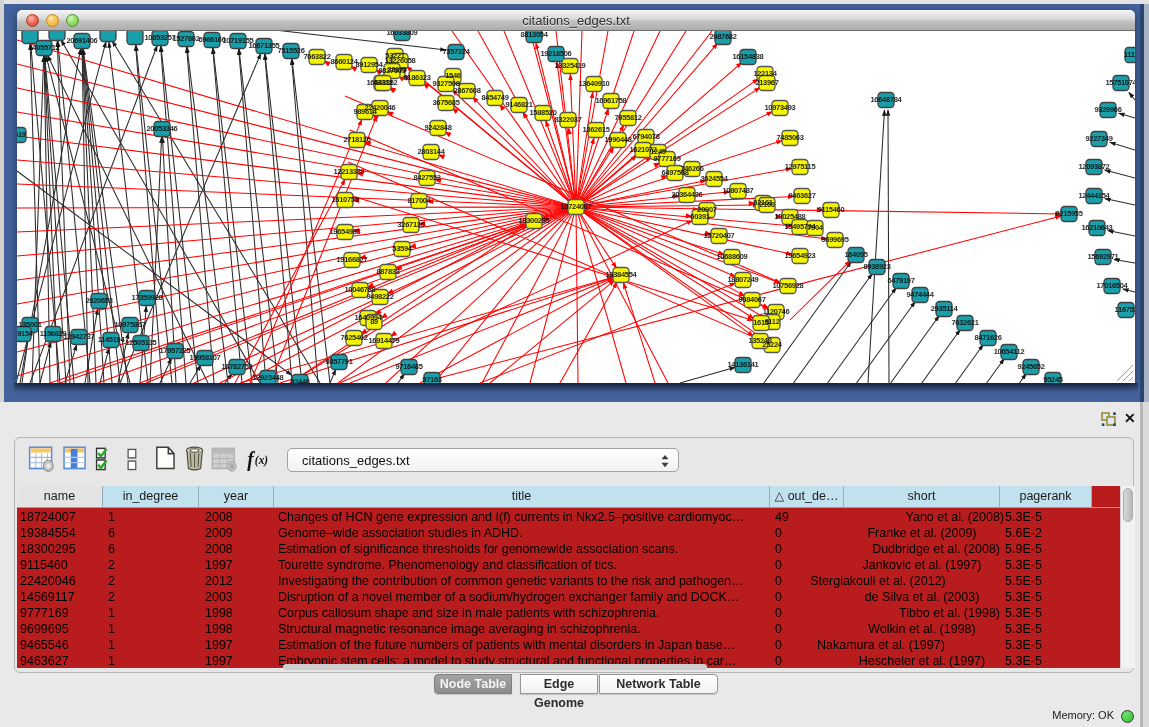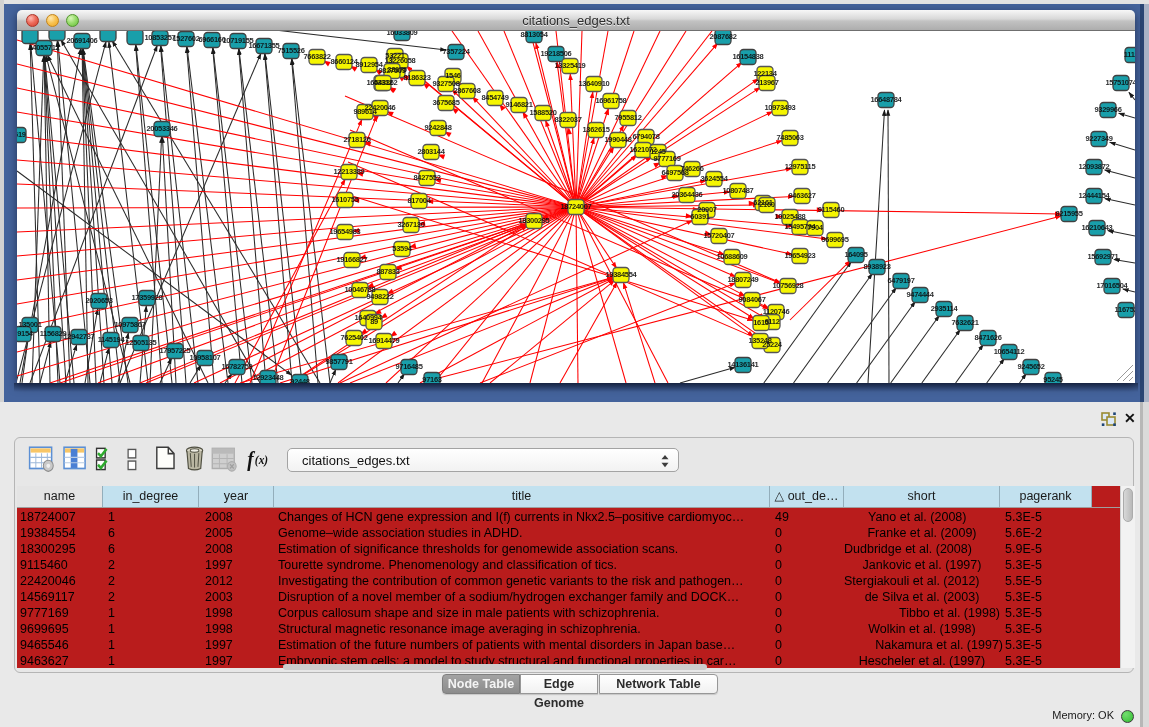--- a/index.html
+++ b/index.html
@@ -33,21 +33,21 @@
 #tbl{position:absolute;left:17px;top:84px;width:1103px;height:182px;background:#b91c1c}
 .hc{position:absolute;top:0;height:21px;background:#c2e1ef;border-right:1px solid #93aebb;font-size:12.5px;color:#1a1a1a;text-align:center;line-height:21px}
 .row{position:absolute;left:0;width:1103px;height:16px;font-size:12.5px;color:#000}
 .c{position:absolute;top:0;height:16px;line-height:16px;white-space:nowrap;overflow:hidden}
 #vscroll{position:absolute;left:1120px;top:84px;width:15px;height:182px;background:#f2f2f2;border-left:1px solid #cfcfcf}
 #vthumb{position:absolute;left:2px;top:2px;width:10px;height:34px;background:linear-gradient(90deg,#d8d8d8,#b9b9b9);border:1px solid #ababab;border-radius:5px}
 #hthumb{position:absolute;left:283px;top:262px;width:424px;height:6px;background:#cdcdcd;border-radius:3px}
 
 #tabs{position:absolute;left:430px;top:272px;height:20px}
 .seg{position:absolute;top:0;height:20px;border:1px solid #979797;font-size:12.5px;font-weight:bold;text-align:center;line-height:19px;background:linear-gradient(#ffffff,#f1f1f1);color:#2c2c2c;box-shadow:0 1px 1px rgba(0,0,0,.15)}
-#seg1{left:12px;width:78px;border-radius:4px 0 0 4px;background:linear-gradient(#a3a3a3,#8c8c8c);color:#f4f4f4;border-color:#7f7f7f}
+#seg1{left:4px;width:78px;border-radius:4px 0 0 4px;background:linear-gradient(#a3a3a3,#8c8c8c);color:#f4f4f4;border-color:#7f7f7f}
 #seg2{left:90px;width:78px}
 #seg3{left:169px;width:119px;border-radius:0 4px 4px 0}
 #mem{position:absolute;right:35px;top:307px;font-size:11px;color:#1a1a1a}
 #memdot{position:absolute;left:1121px;top:308px;width:13px;height:13px;border-radius:50%;background:radial-gradient(circle at 35% 30%,#74dd70,#2fbe2f);border:1.5px solid #3a3a3a}
 #tpanel .redge1{position:absolute;left:1140px;top:0;width:3px;height:325px;background:#b7b7b7}
 #tpanel .redge2{position:absolute;left:1143px;top:0;width:6px;height:325px;background:#dadada}
 </style></head><body>
 <div id="page">
   <div id="desk">
     <div class="topstrip"></div>
@@ -672,57 +672,57 @@
       <div class="hc" style="left:753px;width:74px">△ out_de…</div>
       <div class="hc" style="left:827px;width:156px">short</div>
       <div class="hc" style="left:983px;width:92px">pagerank</div>
       <div style="position:absolute;left:0;top:21px;width:1103px;height:1px;background:#9f9f9f"></div>
 <div class="row" style="top:23px">
           <div class="c" style="left:3px;width:82px">18724007</div>
           <div class="c" style="left:91px;width:88px">1</div>
           <div class="c" style="left:188px;width:66px">2008</div>
           <div class="c" style="left:261px;width:490px">Changes of HCN gene expression and I(f) currents in Nkx2.5–positive cardiomyoc…</div>
           <div class="c" style="left:758px;width:66px">49</div>
-          <div class="c" style="left:851px;width:156px;text-align:left">Yano et al. (2008)</div>
+          <div class="c" style="left:831px;width:156px;text-align:right">Yano et al. (2008)</div>
           <div class="c" style="left:988px;width:85px">5.3E-5</div>
         </div>
         <div class="row" style="top:39px">
           <div class="c" style="left:3px;width:82px">19384554</div>
           <div class="c" style="left:91px;width:88px">6</div>
-          <div class="c" style="left:188px;width:66px">2005</div>
+          <div class="c" style="left:188px;width:66px">2009</div>
           <div class="c" style="left:261px;width:490px">Genome–wide association studies in ADHD.</div>
           <div class="c" style="left:758px;width:66px">0</div>
           <div class="c" style="left:827px;width:156px;text-align:center">Franke et al. (2009)</div>
           <div class="c" style="left:988px;width:85px">5.6E-2</div>
         </div>
         <div class="row" style="top:55px">
           <div class="c" style="left:3px;width:82px">18300295</div>
           <div class="c" style="left:91px;width:88px">6</div>
           <div class="c" style="left:188px;width:66px">2008</div>
           <div class="c" style="left:261px;width:490px">Estimation of significance thresholds for genomewide association scans.</div>
           <div class="c" style="left:758px;width:66px">0</div>
-          <div class="c" style="left:827px;width:156px;text-align:left">Dudbridge et al. (2008)</div>
+          <div class="c" style="left:827px;width:156px;text-align:right">Dudbridge et al. (2008)</div>
           <div class="c" style="left:988px;width:85px">5.9E-5</div>
         </div>
         <div class="row" style="top:71px">
           <div class="c" style="left:3px;width:82px">9115460</div>
           <div class="c" style="left:91px;width:88px">2</div>
           <div class="c" style="left:188px;width:66px">1997</div>
           <div class="c" style="left:261px;width:490px">Tourette syndrome. Phenomenology and classification of tics.</div>
           <div class="c" style="left:758px;width:66px">0</div>
           <div class="c" style="left:827px;width:156px;text-align:center">Jankovic et al. (1997)</div>
           <div class="c" style="left:988px;width:85px">5.3E-5</div>
         </div>
         <div class="row" style="top:87px">
           <div class="c" style="left:3px;width:82px">22420046</div>
           <div class="c" style="left:91px;width:88px">2</div>
           <div class="c" style="left:188px;width:66px">2012</div>
           <div class="c" style="left:261px;width:490px">Investigating the contribution of common genetic variants to the risk and pathogen…</div>
           <div class="c" style="left:758px;width:66px">0</div>
-          <div class="c" style="left:827px;width:156px;">Stergiakouli et al. (2012)</div>
+          <div class="c" style="left:783px;width:156px;text-align:center">Stergiakouli et al. (2012)</div>
           <div class="c" style="left:988px;width:85px">5.5E-5</div>
         </div>
         <div class="row" style="top:103px">
           <div class="c" style="left:3px;width:82px">14569117</div>
           <div class="c" style="left:91px;width:88px">2</div>
           <div class="c" style="left:188px;width:66px">2003</div>
           <div class="c" style="left:261px;width:490px">Disruption of a novel member of a sodium/hydrogen exchanger family and DOCK…</div>
           <div class="c" style="left:758px;width:66px">0</div>
           <div class="c" style="left:827px;width:156px;text-align:center">de Silva et al. (2003)</div>
           <div class="c" style="left:988px;width:85px">5.3E-5</div>
@@ -744,21 +744,21 @@
           <div class="c" style="left:758px;width:66px">0</div>
           <div class="c" style="left:827px;width:156px;text-align:center">Wolkin et al. (1998)</div>
           <div class="c" style="left:988px;width:85px">5.3E-5</div>
         </div>
         <div class="row" style="top:151px">
           <div class="c" style="left:3px;width:82px">9465546</div>
           <div class="c" style="left:91px;width:88px">1</div>
           <div class="c" style="left:188px;width:66px">1997</div>
           <div class="c" style="left:261px;width:490px">Estimation of the future numbers of patients with mental disorders in Japan base…</div>
           <div class="c" style="left:758px;width:66px">0</div>
-          <div class="c" style="left:830px;width:156px;text-align:right">Nakamura et al. (1997)</div>
+          <div class="c" style="left:800px;width:156px;text-align:left">Nakamura et al. (1997)</div>
           <div class="c" style="left:988px;width:85px">5.3E-5</div>
         </div>
         <div class="row" style="top:167px">
           <div class="c" style="left:3px;width:82px">9463627</div>
           <div class="c" style="left:91px;width:88px">1</div>
           <div class="c" style="left:188px;width:66px">1997</div>
           <div class="c" style="left:261px;width:490px">Embryonic stem cells: a model to study structural and functional properties in car…</div>
           <div class="c" style="left:758px;width:66px">0</div>
           <div class="c" style="left:827px;width:156px;text-align:center">Hescheler et al. (1997)</div>
           <div class="c" style="left:988px;width:85px">5.3E-5</div>

